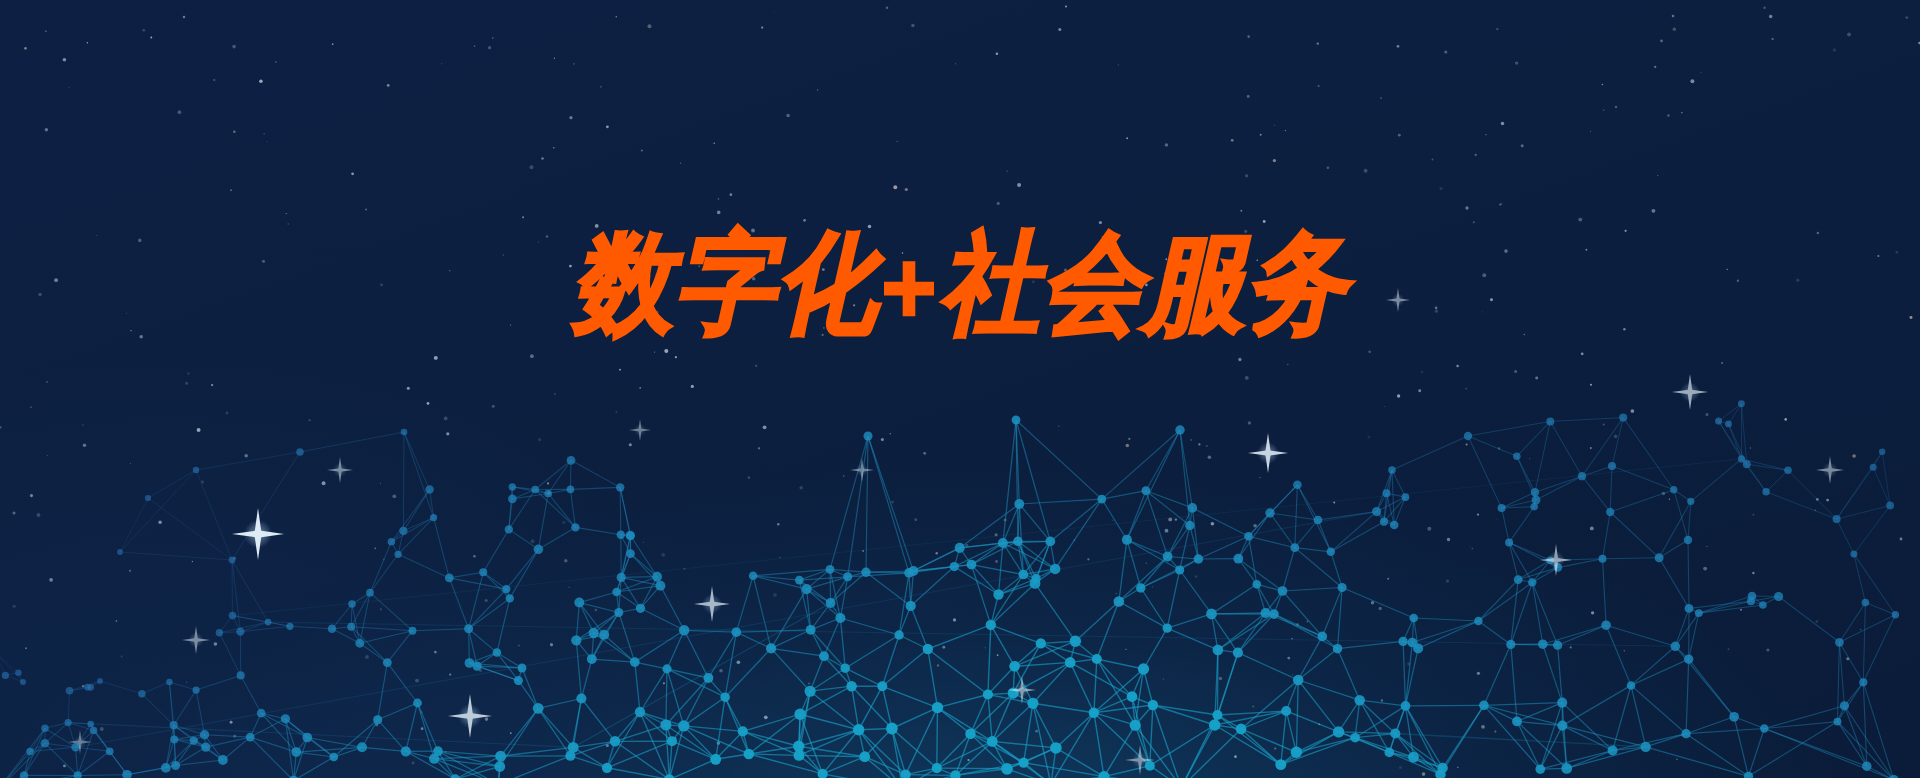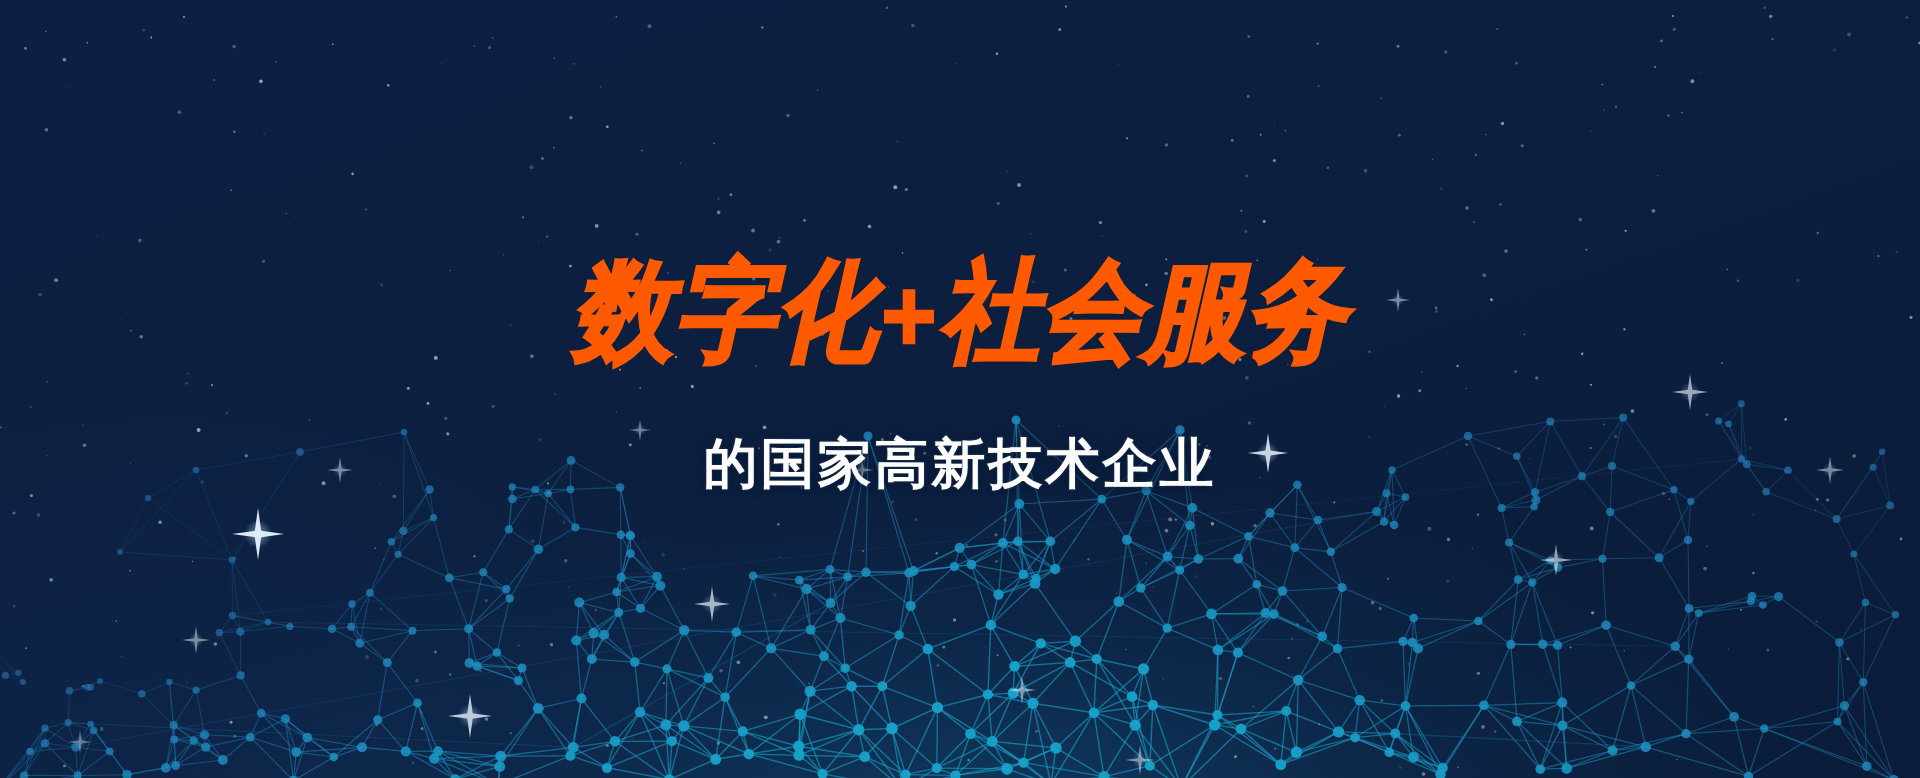--- a/index.html
+++ b/index.html
@@ -31,21 +31,20 @@
     position: absolute;
     inset: 0;
     width: 1920px;
     height: 778px;
     pointer-events: none;
   }
   .content {
     position: absolute;
     inset: 0;
     z-index: 6;
-    margin-top: 28px;
   }
   
   .headline {
     position: absolute;
     left: 0; right: 0;
     top: 228px;
     text-align: center;
     color: #ff5a00;
     font-family: "DejaVu Sans", "Liberation Sans", sans-serif;
     font-size: 98px;
@@ -1916,16 +1915,15 @@
           <path d="M 68 742 L 80 740.32 L 92 742 L 80 743.68 Z" fill="#eaf6ff"></path>
         </g>
       </g>
   </svg>
 
   <div class="content">
     <div class="headline">
       <span>数字化</span><span class="plus">+</span><span>社会服务</span>
     </div>
 
-    <div class="subtitle">的国家高新技术企业</div>
   </div>
 
 </div>
 
 </body></html>

